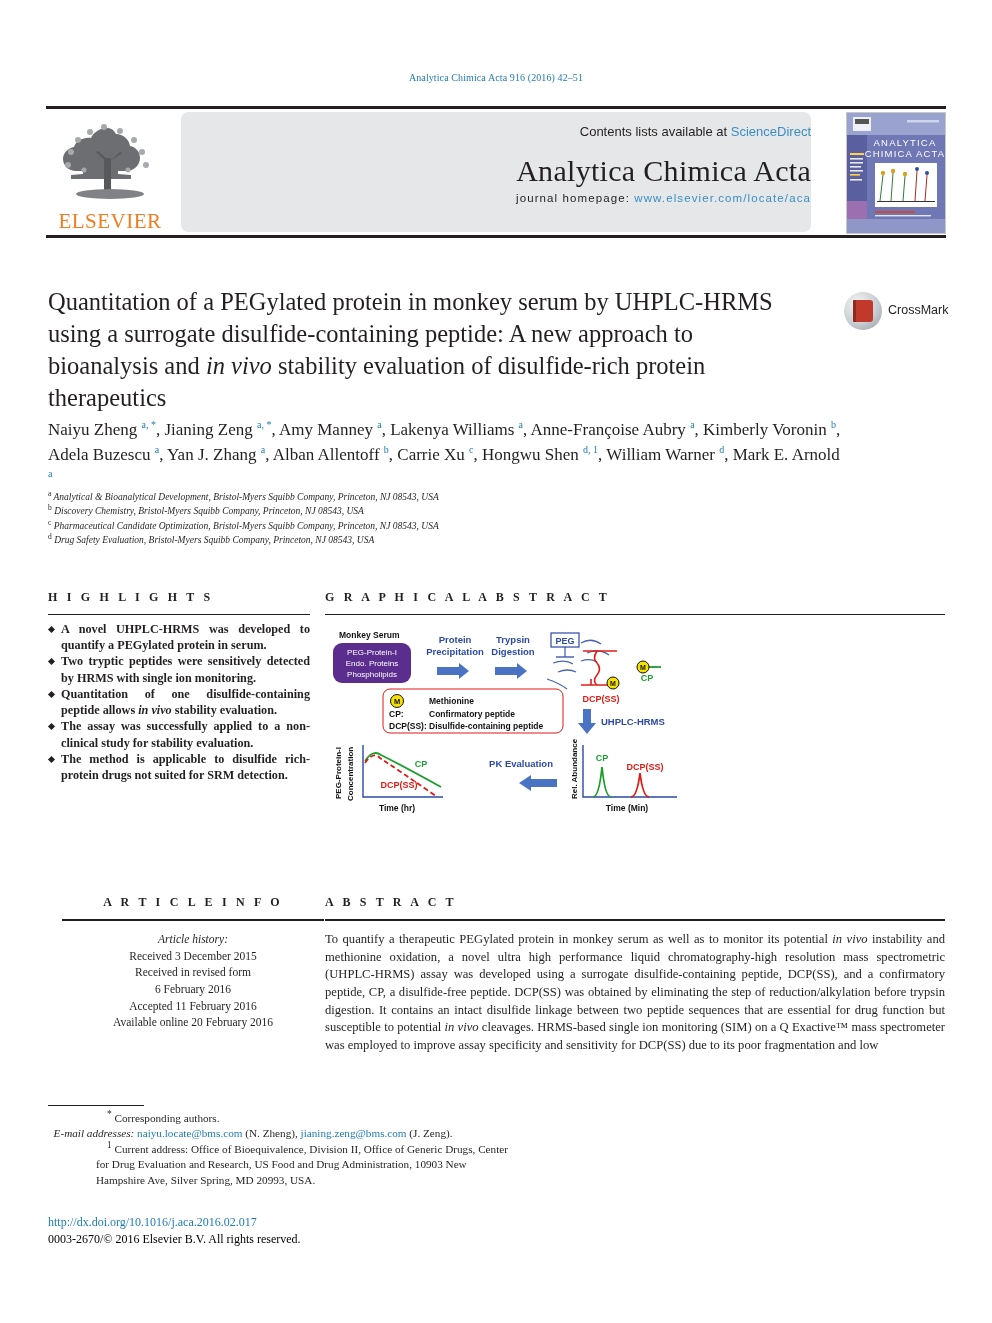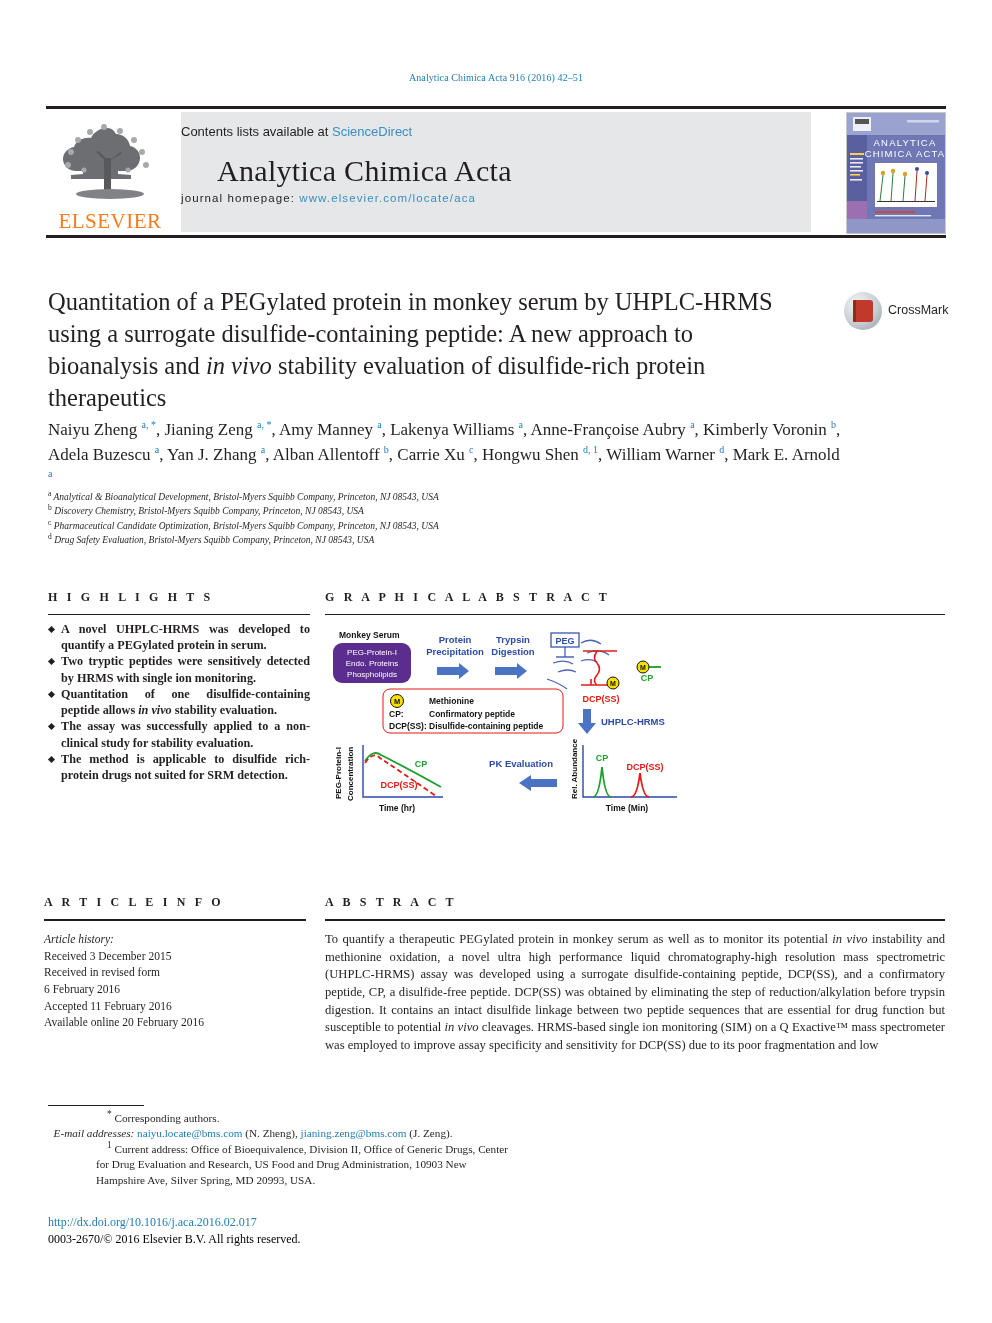--- a/index.html
+++ b/index.html
@@ -62,21 +62,22 @@
     font-size: 21px;
     letter-spacing: .5px;
     line-height: 1;
     margin-top: 1px;
   }
   .mast-center {
     position: absolute;
     left: 135px; top: 6px;
     width: 630px; height: 120px;
     background: #e6e7e8;
-    text-align: left;
+    text-align: right;
+    border-radius: 7px;
   }
   .contents-line {
     font-size: 13px;
     margin-top: 12px;
     font-family: "Liberation Sans", sans-serif;
     color: #231f20;
   }
   .contents-line .sd { color: #3a8ec4; }
   .journal-name {
     font-family: "Liberation Serif", serif;
@@ -203,22 +204,23 @@
   .ga-box {
     margin-top: 12px;
     width: 380px; height: 190px;
     position: relative;
     font-family: "Liberation Sans", sans-serif;
   }
 
   
   .artinfo {
     position: absolute;
-    left: 44px; top: 895px;
+    left: 62px; top: 895px;
     width: 262px;
+    text-align: center;
   }
   .ai-rule { width: 262px; height: 2px; background: #231f20; margin-top: 9px; }
   .ai-body {
     margin-top: 10px;
     font-size: 11.5px;
     line-height: 1.45;
     color: #231f20;
   }
   .ai-body .lbl { font-style: italic; }
 

